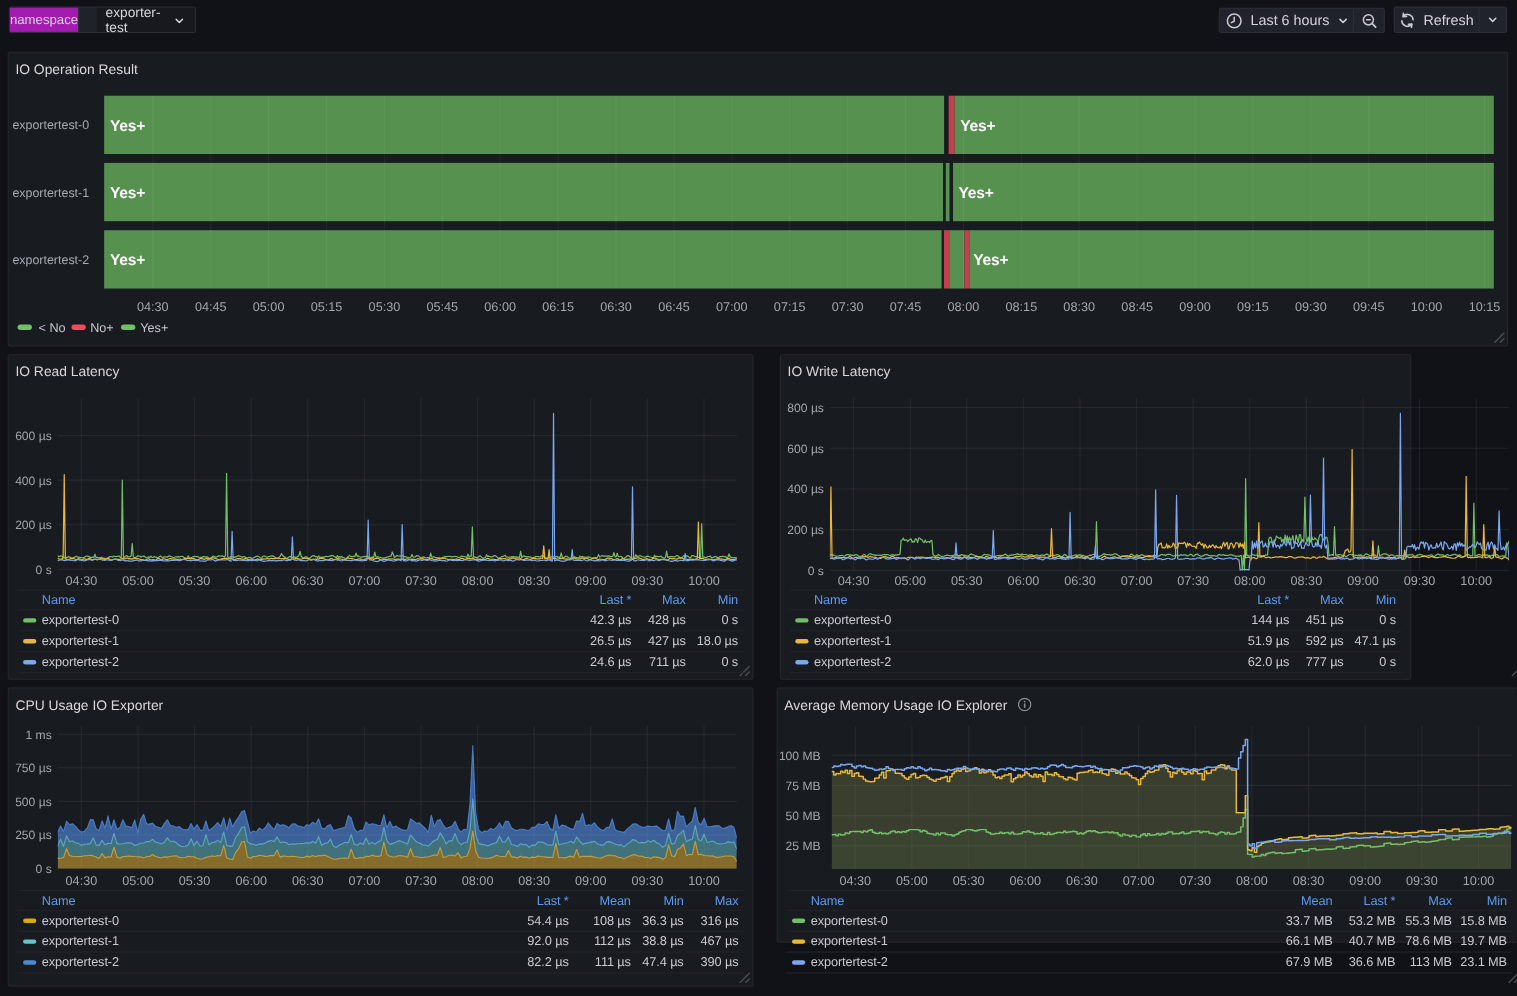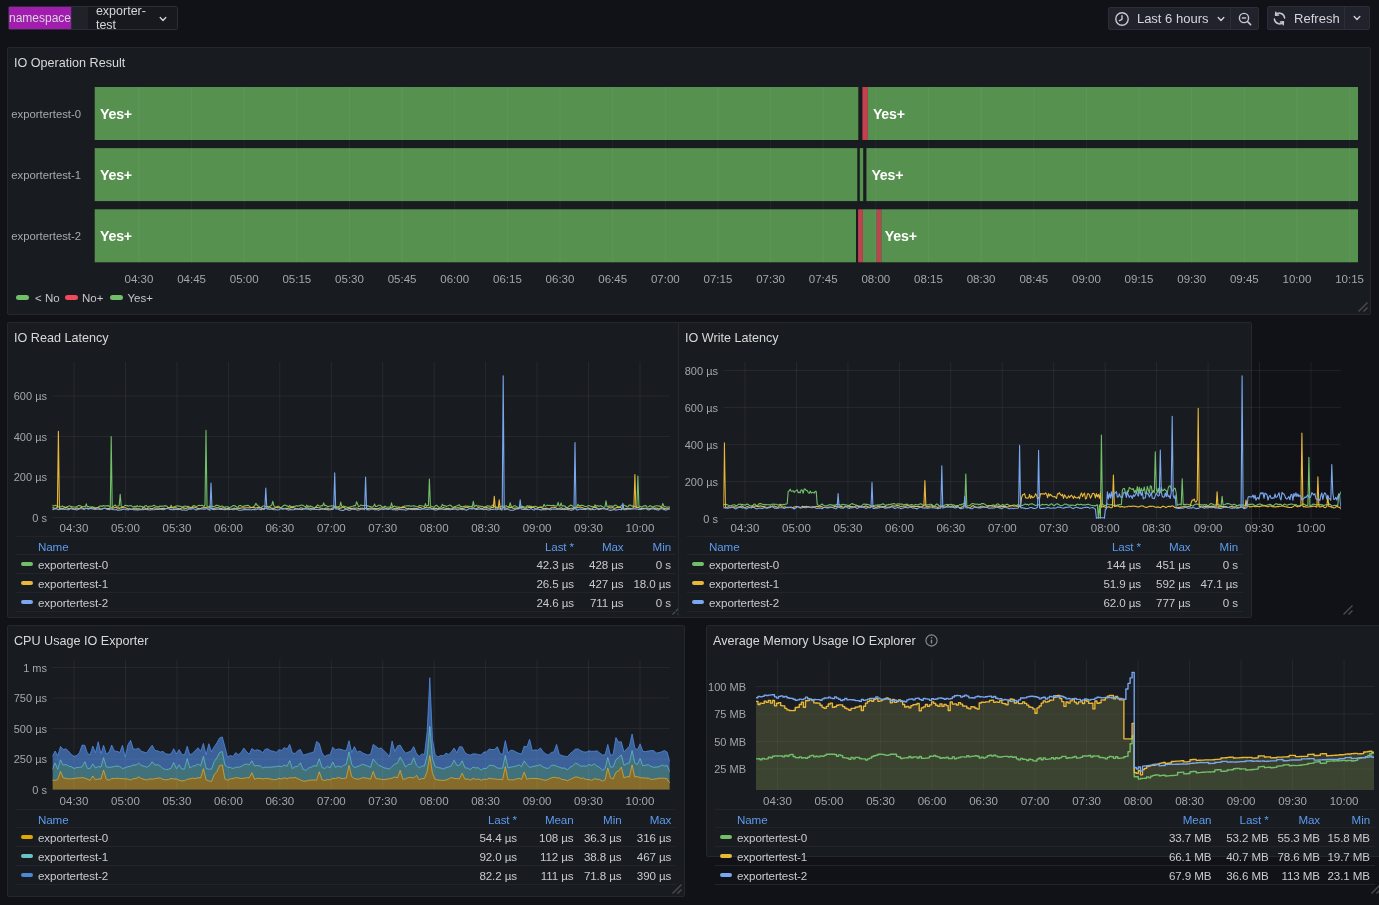--- a/index.html
+++ b/index.html
@@ -216,21 +216,21 @@
         <span class="lval" style="right:102px;">24.6 µs</span>
         <span class="lval" style="right:52.5px;">711 µs</span>
         <span class="lval" style="right:5px;">0 s</span>
       </div>
       <div class="vsep" style="left:506px;"></div>
       <div class="vsep" style="left:564px;"></div>
       <div class="vsep" style="left:615px;"></div>
     </div>
 </div>
 
-<div class="panel" style="left:678px; top:322px; width:574px; height:296px;text-decoration:underline;">
+<div class="panel" style="left:709px; top:322px; width:574px; height:296px;text-decoration:underline;">
   <div class="ptitle">IO Write Latency</div>
   <div class="psvg"><svg width="676" height="294" viewBox="0 0 676 294" font-family="Liberation Sans, sans-serif">
         <line x1="45.4" y1="196.5" x2="662.8" y2="196.5" stroke="rgba(204,204,220,0.08)" stroke-width="1"></line>
         <text x="40" y="200.5" font-size="11" fill="#a3a6ad" text-anchor="end">0 s</text>
         <line x1="45.4" y1="159.5" x2="662.8" y2="159.5" stroke="rgba(204,204,220,0.08)" stroke-width="1"></line>
         <text x="40" y="163.5" font-size="11" fill="#a3a6ad" text-anchor="end">200 µs</text>
         <line x1="45.4" y1="122.5" x2="662.8" y2="122.5" stroke="rgba(204,204,220,0.08)" stroke-width="1"></line>
         <text x="40" y="126.5" font-size="11" fill="#a3a6ad" text-anchor="end">400 µs</text>
         <line x1="45.4" y1="85.5" x2="662.8" y2="85.5" stroke="rgba(204,204,220,0.08)" stroke-width="1"></line>
         <text x="40" y="89.5" font-size="11" fill="#a3a6ad" text-anchor="end">600 µs</text>
@@ -376,21 +376,21 @@
         <span class="lval" style="right:159px;">92.0 µs</span>
         <span class="lval" style="right:102.5px;">112 µs</span>
         <span class="lval" style="right:54.5px;">38.8 µs</span>
         <span class="lval" style="right:4.7px;">467 µs</span>
       </div>
       <div class="lrow" style="top:56px;height:19px;">
         <span class="sw" style="background:#4a8ad4;"></span>
         <span class="lname">exportertest-2</span>
         <span class="lval" style="right:159px;">82.2 µs</span>
         <span class="lval" style="right:102.5px;">111 µs</span>
-        <span class="lval" style="right:54.5px;">71.8 µs</span>
+        <span class="lval" style="right:54.5px;">47.4 µs</span>
         <span class="lval" style="right:4.7px;">390 µs</span>
       </div>
       <div class="vsep" style="left:450px;"></div>
       <div class="vsep" style="left:507px;"></div>
       <div class="vsep" style="left:563px;"></div>
       <div class="vsep" style="left:611px;"></div>
     </div>
 </div>
 
 <div class="panel" style="left:693px; top:625px; width:678px; height:232px;margin-left:13px;">

